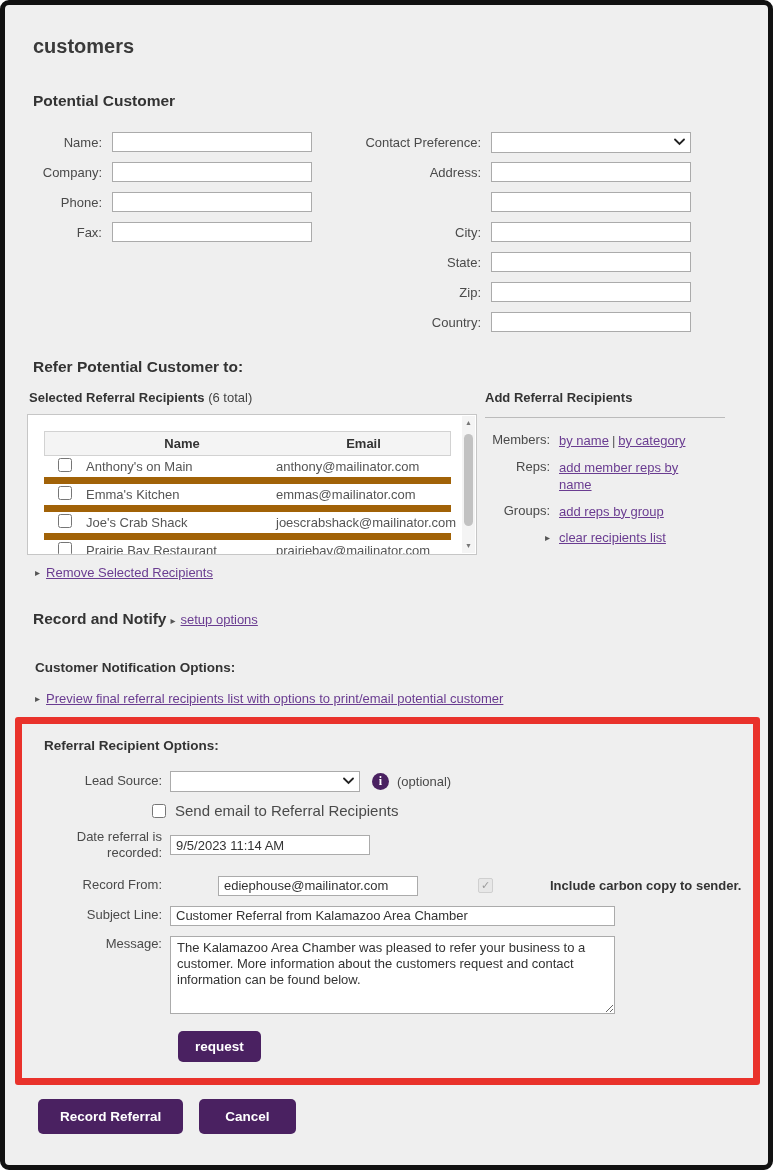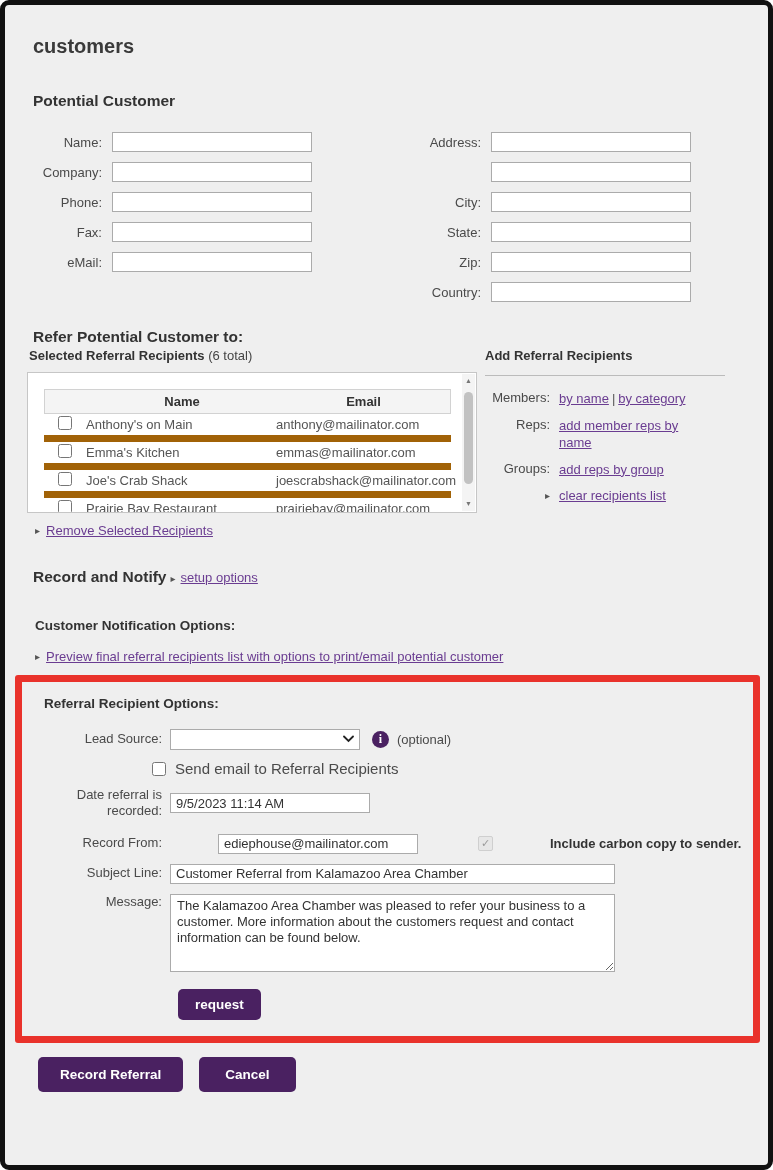--- a/index.html
+++ b/index.html
@@ -25,21 +25,21 @@
     font-family:inherit; font-size:13px; color:#333; padding:0 5px;
   }
   .selwrap { position:relative; width:200px; height:21px; }
   .selwrap select {
     -webkit-appearance:none; appearance:none;
     width:100%; height:100%; border:1px solid #ababab; background:#fff;
     font-family:inherit; font-size:13px; padding:0 22px 0 5px; border-radius:0;
   }
   .chev { position:absolute; right:6px; top:6px; pointer-events:none; line-height:0; }
   
-  .refer-wrap { display:flex; margin:2px 0 0 22px; }
+  .refer-wrap { display:flex; margin:14px 0 0 22px; }
   .sel-head { font-size:13px; color:#333; margin-left:2px; }
   .sel-head b { font-weight:bold; }
   .sel-head span { font-weight:normal; color:#444; }
   .listbox { position:relative; width:450px; height:141px; background:#fff; border:1px solid #c6c6c6; margin-top:9px; overflow:hidden; }
   .inner-table { position:absolute; left:16px; top:16px; width:407px; }
   .thead, .trow { display:grid; grid-template-columns:42px 190px 1fr; align-items:center; }
   .thead { height:25px; background:#f4f4f4; border:1px solid #d2d2d2; font-size:13px; font-weight:bold; color:#333; }
   .thead .th { text-align:center; }
   .trow { height:28px; border-bottom:7px solid #a16207; font-size:13px; color:#555; }
   .trow .cb { text-align:center; }
@@ -122,26 +122,31 @@
           <input class="tinput" style="">
         </div>
       <div class="frow">
           <label>Phone:</label>
           <input class="tinput" style="">
         </div>
       <div class="frow">
           <label>Fax:</label>
           <input class="tinput" style="">
         </div>
-      <div class="frow">
-          <label>eMail:</label>
-          <input class="tinput" style="">
-        </div>
     </div>
     <div class="fcol-right">
+      <div class="frow">
+        <label>Contact Preference:</label>
+        <span class="selwrap">
+          <select></select>
+          <span class="chev"><svg width="11" height="8" viewBox="0 0 11 8">
+                <path d="M1 1.5 L5.5 6 L10 1.5" fill="none" stroke="#222" stroke-width="1.8" stroke-linecap="round"></path>
+              </svg></span>
+        </span>
+      </div>
       <div class="frow">
           <label>Address:</label>
           <input class="tinput" style="">
         </div>
       <div class="frow">
           <label></label>
           <input class="tinput" style="">
         </div>
       <div class="frow">
           <label>City:</label>

